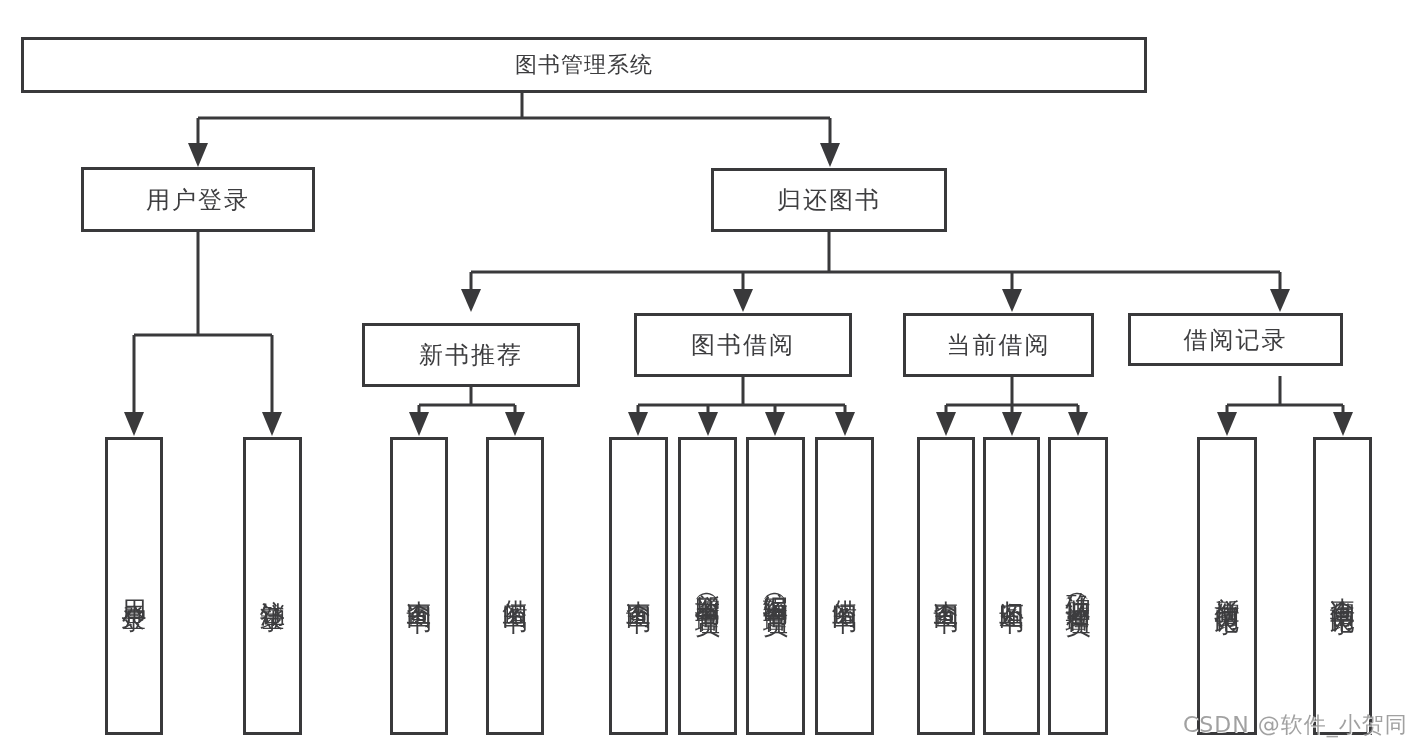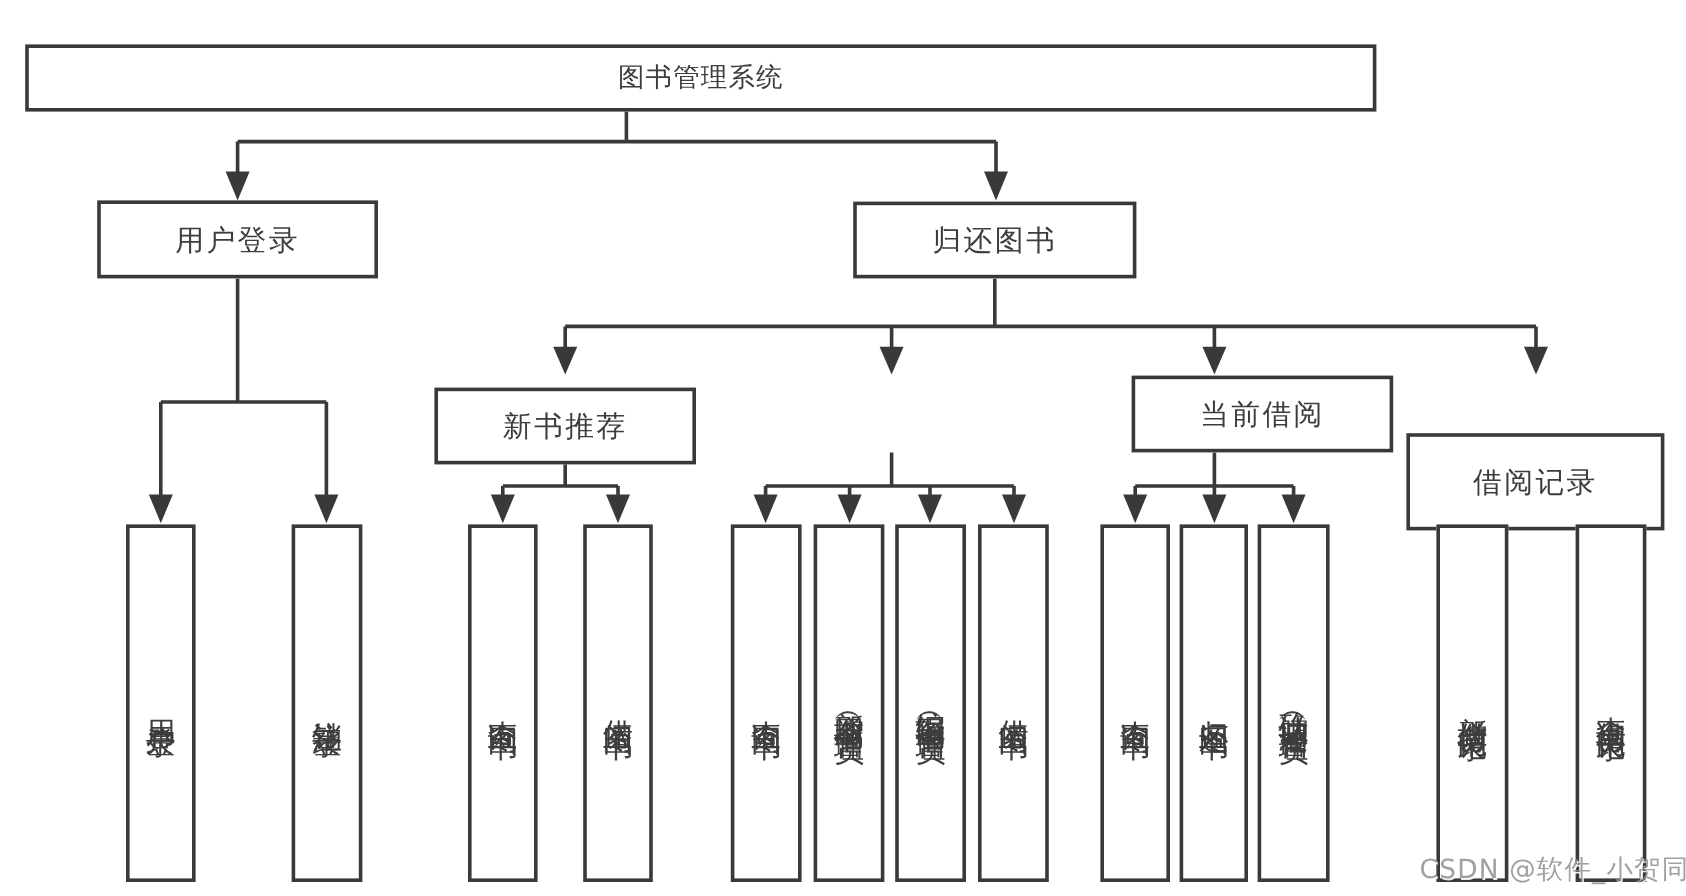--- a/index.html
+++ b/index.html
@@ -97,22 +97,23 @@
       <polygon points="1333,412 1353,412 1343,436"></polygon>
     </g>
   </svg>
 
   <div class="box root-box" style="left:21px; top:13px; width:1126px; height:56px;margin-top:24px;">图书管理系统</div>
 
   <div class="box h-box" style="left:81px; top:167px; width:234px; height:65px;">用户登录</div>
   <div class="box h-box" style="left:711px; top:168px; width:236px; height:64px;">归还图书</div>
 
   <div class="box h-box" style="left:362px; top:323px; width:218px; height:64px;">新书推荐</div>
-  <div class="box h-box" style="left:903px; top:313px; width:218px; height:64px;margin-left:40px;">当前借阅</div>
-  <div class="box h-box" style="left:1172px; top:313px; width:215px; height:81px;margin-top:48px;">借阅记录</div>
+  <div class="box h-box" style="left:634px; top:313px; width:218px; height:64px;">图书借阅</div>
+  <div class="box h-box" style="left:903px; top:313px; width:191px; height:64px;">当前借阅</div>
+  <div class="box h-box" style="left:1128px; top:313px; width:215px; height:53px;">借阅记录</div>
 
   <div class="box leaf-box" style="left:105px; width:58px;">用户登录</div>
   <div class="box leaf-box" style="left:243px; width:59px;">注销登录</div>
 
   <div class="box leaf-box" style="left:390px; width:58px;">查询图书</div>
   <div class="box leaf-box" style="left:486px; width:58px;">借阅图书</div>
 
   <div class="box leaf-box" style="left:609px; width:59px;">查询图书</div>
   <div class="box leaf-box" style="left:678px; width:59px;">新增图书（管理员）</div>
   <div class="box leaf-box" style="left:746px; width:59px;">编辑图书（管理员）</div>

